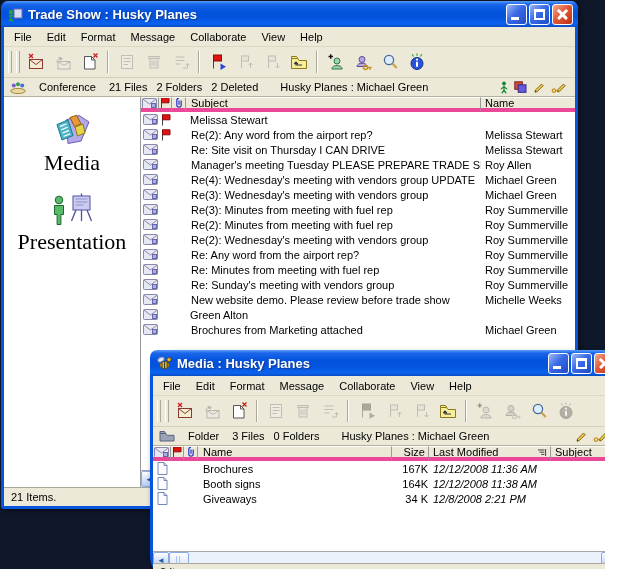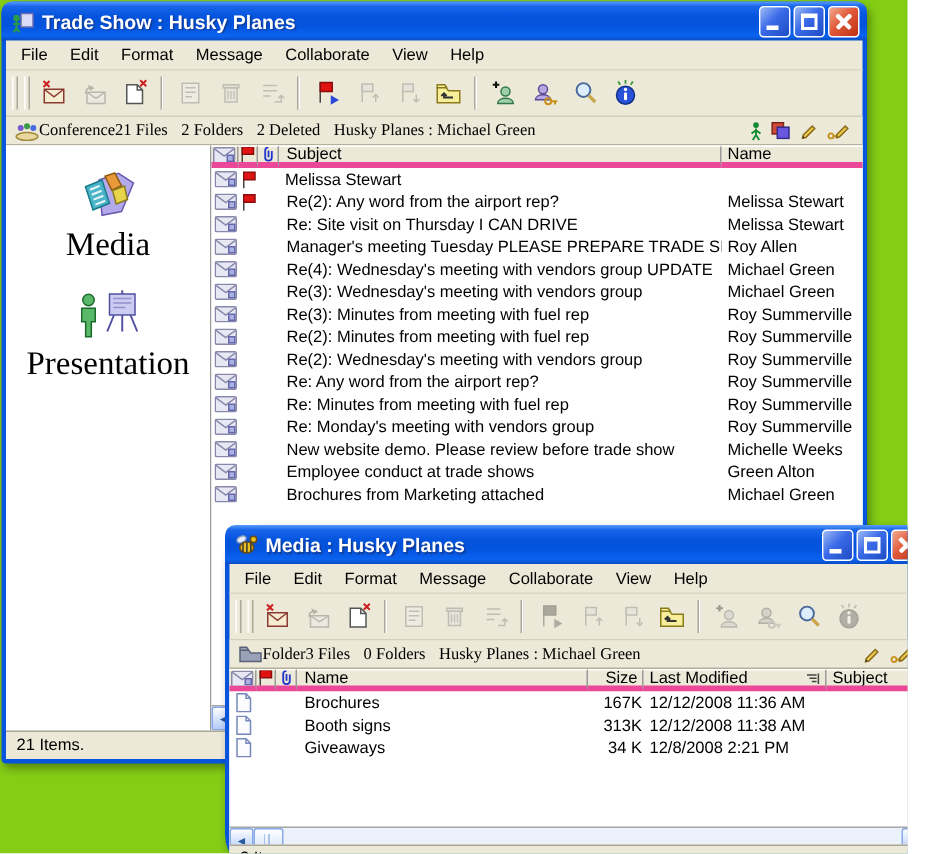--- a/index.html
+++ b/index.html
@@ -1,16 +1,16 @@
 <!DOCTYPE html>
 <html><head>
 <meta charset="utf-8">
 <style>
   html,body{margin:0;padding:0;background:#fff;}
-  .canvas{position:relative;width:605px;height:569px;background:#84cc16;overflow:hidden;
+  .canvas{position:relative;width:605px;height:569px;background:#0f172a;overflow:hidden;
           font-family:"Liberation Sans",sans-serif;font-size:11px;color:#000;}
   .window{position:absolute;background:#0855dd;border-radius:8px 8px 3px 3px;
           box-shadow:2px 3px 6px rgba(0,0,0,.35);}
   #main-window{left:1px;top:1px;width:577px;height:508px;z-index:1;}
   #media-window{left:150px;top:350px;width:470px;height:232px;z-index:2;border-radius:26px;}
   .titlebar{height:26px;display:flex;align-items:center;gap:4px;padding:0 5px 0 6px;
             border-radius:7px 7px 0 0;cursor:default;
             background:linear-gradient(180deg,#5a9cfa 0%,#1a66ea 12%,#0353dd 40%,#0353dd 62%,#0b63f0 88%,#0a4cc2 100%);}
   .wicon{width:17px;height:17px;display:flex;align-items:center;}
   .wtitle{flex:1;color:#fff;font-weight:bold;font-size:13px;white-space:nowrap;overflow:hidden;
@@ -29,22 +29,22 @@
   .window-body{margin:0 3px 3px;height:calc(100% - 29px);background:#ece9d8;display:flex;flex-direction:column;}
   .menubar{height:19px;flex:0 0 19px;display:flex;align-items:center;padding:0 3px;border-bottom:1px solid #dcd8c4;}
   .menu-item{padding:2px 8px 2px 7px;cursor:default;}
   .toolbar{height:30px;flex:0 0 30px;display:flex;align-items:center;padding:0 2px;border-bottom:1px solid #d4d0bc;}
   .gripper{width:2px;height:22px;border-left:1px solid #fff;border-right:1px solid #aca899;margin:0 2px;}
   .tbsep{width:1px;height:22px;background:#aca899;border-right:1px solid #fff;margin:0 4px;}
   .tbtn{width:25px;height:25px;margin:0 1px;border:1px solid transparent;background:transparent;padding:0;
         display:flex;align-items:center;justify-content:center;cursor:pointer;border-radius:2px;}
   .tbtn.disabled{filter:grayscale(1) opacity(.38);pointer-events:none;}
   .tbtn span{display:flex;}
-  .infobar{height:18px;flex:0 0 18px;display:flex;align-items:center;gap:0;padding:0 6px;
-           border-bottom:1px solid #b4b09c;background:#ece9d8;font-family:Liberation Serif, serif;}
+  .infobar{height:18px;flex:0 0 18px;display:flex;align-items:center;gap:13px;padding:0 6px;
+           border-bottom:1px solid #b4b09c;background:#ece9d8;}
   .ibicon{display:flex;align-items:center;}
   .counts span{margin-right:9px;}
   .ibright{margin-left:auto;display:flex;align-items:center;gap:6px;padding-right:2px;}
   .content{flex:1;display:flex;min-height:0;background:#fff;}
   .leftpanel{width:136px;flex:0 0 136px;border-right:1px solid #9a9a9a;background:#fff;
              padding-top:16px;display:flex;flex-direction:column;align-items:center;gap:16px;}
   .lp-item{display:flex;flex-direction:column;align-items:center;gap:1px;cursor:pointer;}
   .lp-label{font-family:"Liberation Serif",serif;font-size:22px;}
   .listpane{flex:1;display:flex;flex-direction:column;min-width:0;}
   .listheader{height:15px;flex:0 0 15px;display:flex;background:#ece9d8;cursor:default;}
@@ -60,21 +60,21 @@
   .hc.mmod{width:122px;justify-content:space-between;padding-left:4px;}
   .rowsarea{flex:1;background:#fff;overflow:hidden;}
   .row{height:15px;display:flex;align-items:center;white-space:nowrap;cursor:default;}
   .c1{width:18px;flex:0 0 18px;display:flex;justify-content:center;}
   .c2{width:13px;flex:0 0 13px;display:flex;justify-content:center;}
   .c3{width:14px;flex:0 0 14px;}
   .csub{width:295px;flex:0 0 295px;padding-left:5px;overflow:hidden;box-sizing:border-box;}
   .cname{flex:1;overflow:hidden;padding-left:4px;}
   .cmname{width:194px;flex:0 0 194px;padding-left:5px;box-sizing:border-box;overflow:hidden;}
   .cmsize{width:37px;flex:0 0 37px;text-align:right;box-sizing:border-box;padding-right:1px;}
-  .cmmod{width:122px;flex:0 0 122px;padding-left:4px;box-sizing:border-box;overflow:hidden;}
+  .cmmod{width:122px;flex:0 0 122px;padding-left:4px;box-sizing:border-box;overflow:hidden;font-style:italic;}
   .cmsub{flex:1;}
   .hscroll{height:16px;flex:0 0 16px;display:flex;background:#ecf2fb;border-top:1px solid #a8a8a8;}
   .sbtn{width:16px;flex:0 0 16px;box-sizing:border-box;border:1px solid #88aae8;border-radius:2px;
         background:linear-gradient(180deg,#fdfeff,#cfdffb 60%,#b4ccf6);display:flex;align-items:center;
         justify-content:center;color:#2a5aa0;font-size:8px;cursor:pointer;padding:0;}
   .sthumb{width:20px;flex:0 0 20px;box-sizing:border-box;border:1px solid #88aae8;border-radius:2px;
         background:linear-gradient(180deg,#fefeff,#d6e4fc);cursor:grab;display:flex;align-items:center;justify-content:center;}
   .sthumb::after{content:"";width:6px;height:8px;background:repeating-linear-gradient(90deg,#aac4ee 0 1px,transparent 1px 3px);}
   .strack{flex:1;}
   .statusbar{height:18px;flex:0 0 18px;background:#ece9d8;border-top:1px solid #aca899;
@@ -500,21 +500,21 @@
               <div class="row">
                 <span class="c1">
                   <svg width="15" height="11" viewBox="0 0 15 11" style="display:block">
                     <rect x="0.5" y="0.5" width="14" height="10" rx="1" fill="#e8e8f4" stroke="#8888aa"></rect>
                     <path d="M1 1.2 L7.5 6 L14 1.2" fill="none" stroke="#8888aa"></path>
                     <rect x="9.5" y="5.5" width="4" height="4" fill="#aab2e4" stroke="#6666aa"></rect>
                   </svg>
                 </span>
                 <span class="c2"></span>
                 <span class="c3"></span>
-                <span class="csub">Re: Monday's meeting with vendors group</span>
+                <span class="csub">Re: Sunday's meeting with vendors group</span>
                 <span class="cname">Roy Summerville</span>
               </div>
               <div class="row">
                 <span class="c1">
                   <svg width="15" height="11" viewBox="0 0 15 11" style="display:block">
                     <rect x="0.5" y="0.5" width="14" height="10" rx="1" fill="#e8e8f4" stroke="#8888aa"></rect>
                     <path d="M1 1.2 L7.5 6 L14 1.2" fill="none" stroke="#8888aa"></path>
                     <rect x="9.5" y="5.5" width="4" height="4" fill="#aab2e4" stroke="#6666aa"></rect>
                   </svg>
                 </span>
@@ -526,21 +526,20 @@
               <div class="row">
                 <span class="c1">
                   <svg width="15" height="11" viewBox="0 0 15 11" style="display:block">
                     <rect x="0.5" y="0.5" width="14" height="10" rx="1" fill="#e8e8f4" stroke="#8888aa"></rect>
                     <path d="M1 1.2 L7.5 6 L14 1.2" fill="none" stroke="#8888aa"></path>
                     <rect x="9.5" y="5.5" width="4" height="4" fill="#aab2e4" stroke="#6666aa"></rect>
                   </svg>
                 </span>
                 <span class="c2"></span>
                 <span class="c3"></span>
-                <span class="csub">Employee conduct at trade shows</span>
                 <span class="cname">Green Alton</span>
               </div>
               <div class="row">
                 <span class="c1">
                   <svg width="15" height="11" viewBox="0 0 15 11" style="display:block">
                     <rect x="0.5" y="0.5" width="14" height="10" rx="1" fill="#e8e8f4" stroke="#8888aa"></rect>
                     <path d="M1 1.2 L7.5 6 L14 1.2" fill="none" stroke="#8888aa"></path>
                     <rect x="9.5" y="5.5" width="4" height="4" fill="#aab2e4" stroke="#6666aa"></rect>
                   </svg>
                 </span>
@@ -807,21 +806,21 @@
             <div class="row">
               <span class="c1">
                 <svg width="11" height="13" viewBox="0 0 11 13" style="display:block">
                   <path d="M1 0.5 h6 l3 3 v9 h-9 z" fill="#fcfcff" stroke="#7788bb"></path>
                   <path d="M7 0.5 v3 h3" fill="none" stroke="#7788bb"></path>
                 </svg>
               </span>
               <span class="c2"></span>
               <span class="c3"></span>
               <span class="cmname">Booth signs</span>
-              <span class="cmsize">313K</span>
+              <span class="cmsize">164K</span>
               <span class="cmmod">12/12/2008 11:38 AM</span>
               <span class="cmsub"></span>
             </div>
             <div class="row">
               <span class="c1">
                 <svg width="11" height="13" viewBox="0 0 11 13" style="display:block">
                   <path d="M1 0.5 h6 l3 3 v9 h-9 z" fill="#fcfcff" stroke="#7788bb"></path>
                   <path d="M7 0.5 v3 h3" fill="none" stroke="#7788bb"></path>
                 </svg>
               </span>

